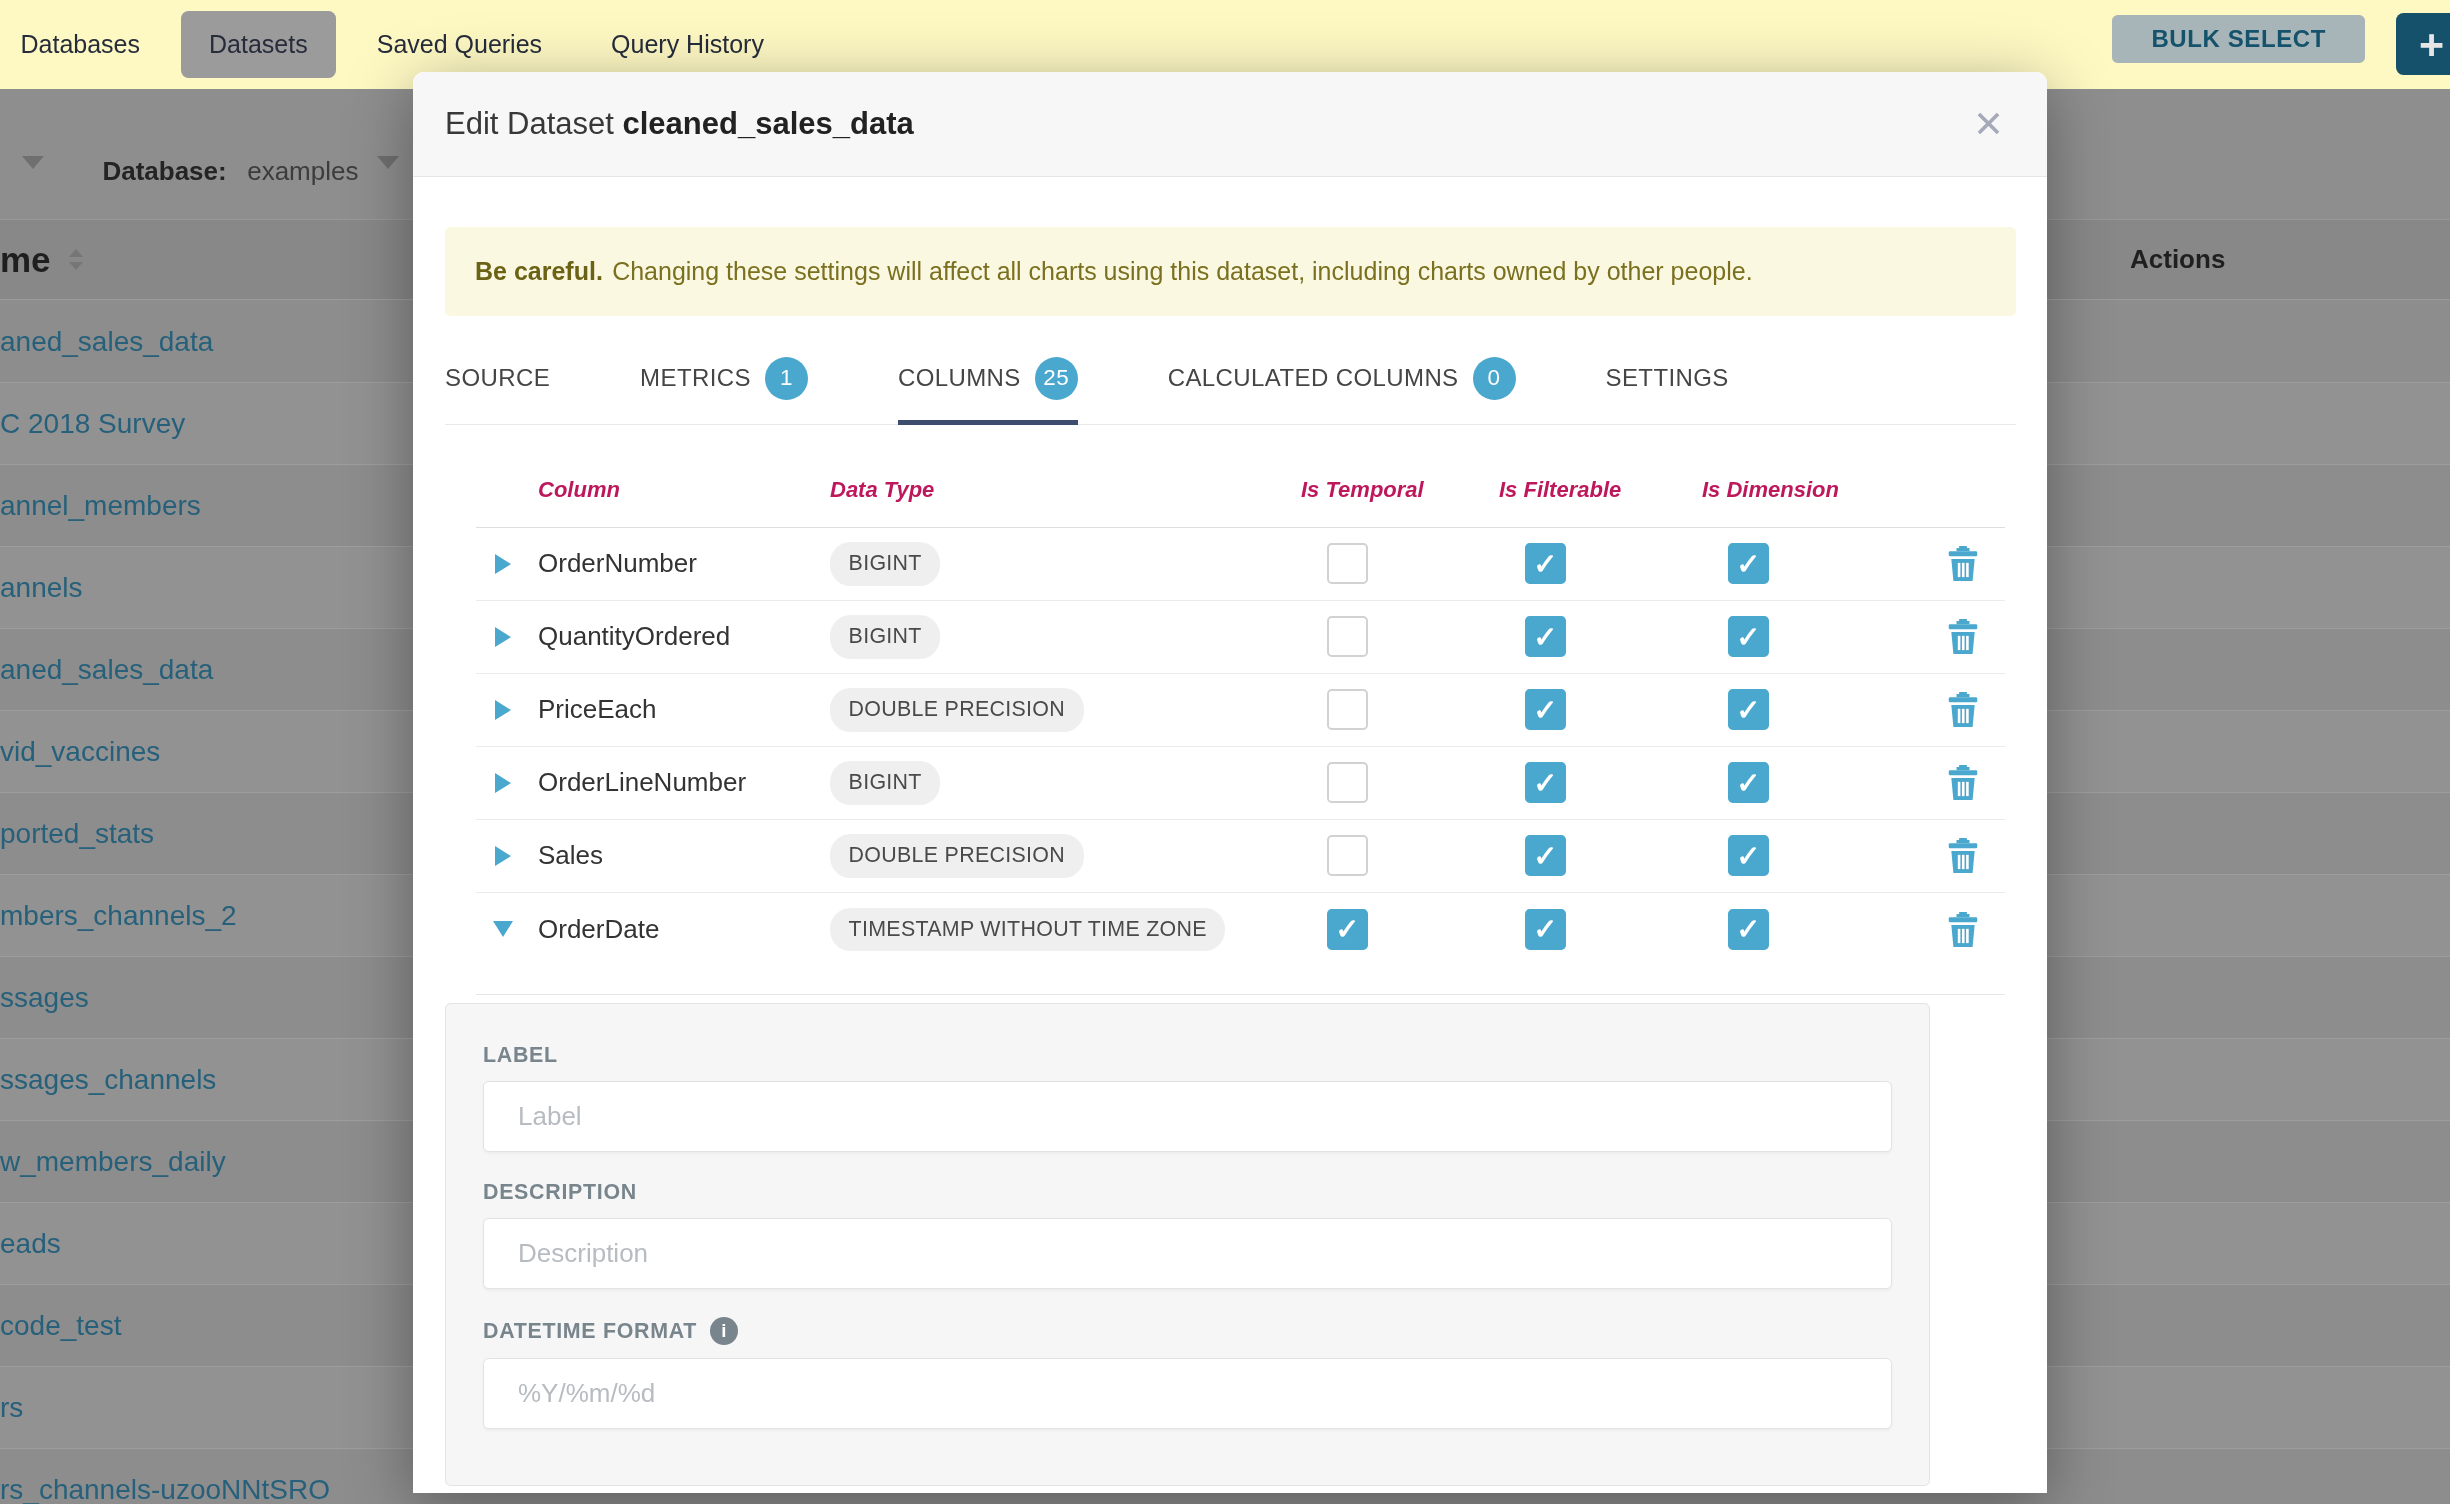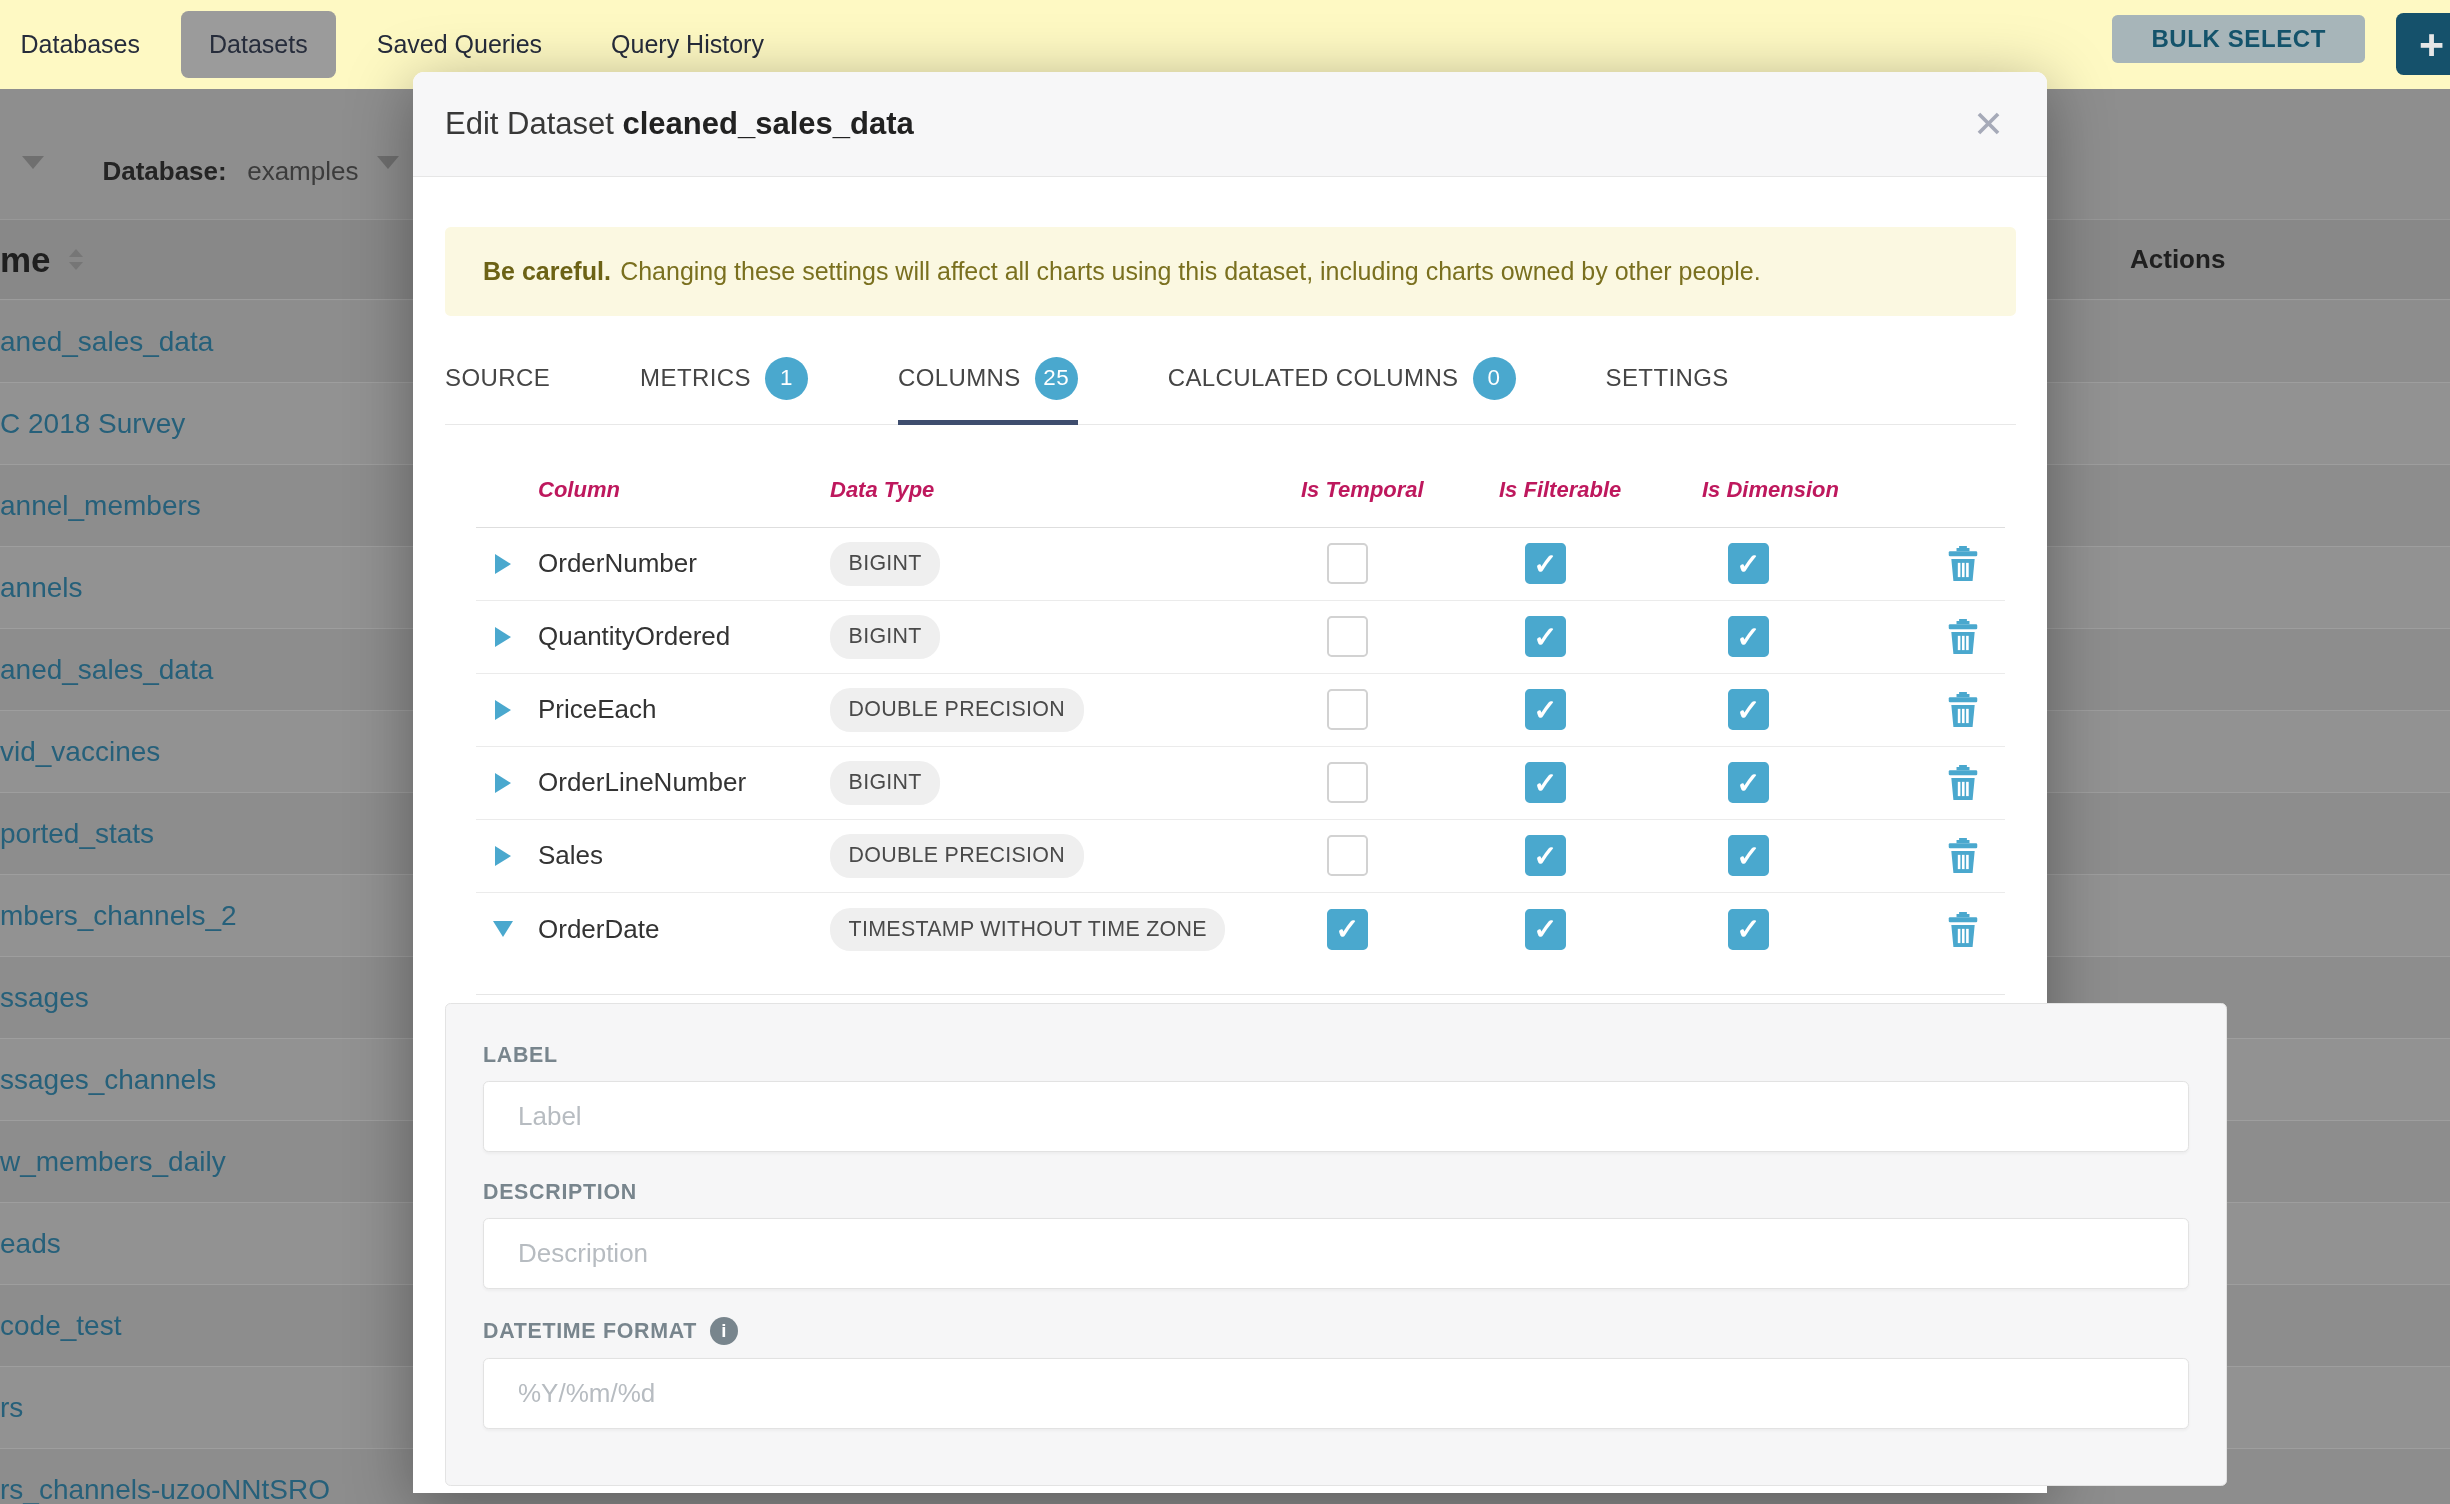--- a/index.html
+++ b/index.html
@@ -48,21 +48,21 @@
            border-radius:11.2px 11.2px 0 0; box-shadow:0 13px 65px rgba(0,0,0,.35); }
   .modal-header { height:105px; background:#f7f7f8; border-bottom:0.9px solid #e6e6e6;
                   border-radius:11.2px 11.2px 0 0; display:flex; align-items:center; padding:0 32px; position:relative; }
   .modal-title { font-size:31px; font-weight:400; color:#383838; }
   .modal-title b { font-weight:700; color:#222; }
   .modal-close { position:absolute; right:43px; top:50%; transform:translateY(-50%);
                  font-size:37px; color:#a6aab8; line-height:1; cursor:pointer; }
   .modal-body { padding:0 31px 0 32px; }
 
   .warning { margin-top:50px; height:89px; background:#fbf8e1; border-radius:5.6px;
-             display:flex; align-items:center; padding:0 38px; font-size:25px; color:#7a701f; }
+             display:flex; align-items:center; padding:0 30px; font-size:25px; color:#7a701f; }
   .warning b { color:#6c6215; font-weight:700; margin-right:9.3px; }
 
   .tabs { display:flex; gap:90px; margin-top:22.4px; border-bottom:0.9px solid #e8e8e8; }
   .tab { position:relative; display:flex; align-items:center; gap:14px; padding:18.6px 0 24px;
          font-size:24px; color:#454545; letter-spacing:0.4px; cursor:pointer; }
   .tab.active::after { content:""; position:absolute; left:0; right:0; bottom:-0.9px; height:4.7px; background:#3e4d6e; }
   .badge { min-width:43px; height:43px; border-radius:21.4px; background:#4aa8ce; color:#fff;
            font-size:22.4px; display:flex; align-items:center; justify-content:center; padding:0 7.5px; }
   .badge:empty { display:none; }
 
@@ -77,21 +77,21 @@
   .type-pill { justify-self:start; background:#efefef; border-radius:20.5px; padding:9.3px 18.6px;
                font-size:21.4px; color:#4a4a4a; letter-spacing:0.3px; white-space:nowrap; }
   .cb { width:41px; height:41px; border-radius:4.7px; border:2.8px solid #d2d2d2; background:#fff;
         margin-left:26px; cursor:pointer; }
   .cb.on { background:#4aa8ce; border-color:#4aa8ce; }
   .cb.on::after { content:"✓"; color:#fff; font-size:29px; font-weight:700;
                   display:flex; align-items:center; justify-content:center; height:100%; }
   .trash { margin-left:42px; width:32px; height:35px; cursor:pointer; }
   .rows-end { border-bottom:0.9px solid #e6e6e6; margin-top:28px; width:1529px; margin-left:31px; }
 
-  .panel { margin-top:8.4px; width:1782px; background:#f6f6f7; border:0.9px solid #e3e3e3; border-radius:5.6px;
+  .panel { margin-top:8.4px; width:1485px; background:#f6f6f7; border:0.9px solid #e3e3e3; border-radius:5.6px;
            padding:39px 37px 56px; }
   .field { margin-bottom:28px; }
   .field:last-child { margin-bottom:0; }
   .flabel { display:flex; align-items:center; gap:13px; font-size:21.4px; font-weight:700;
             color:#78858d; letter-spacing:0.7px; margin-bottom:13px; }
   .info { width:28px; height:28px; border-radius:50%; background:#78858d; color:#fff; font-size:18.6px;
           font-weight:700; display:inline-flex; align-items:center; justify-content:center; }
   .field input { width:100%; height:71px; border:1.9px solid #e2e2e2; border-radius:5.6px; background:#fff;
                  font-size:26px; padding:0 34px; color:#333; font-family:"Liberation Sans", sans-serif;
                  box-shadow:0 1.9px 2.8px rgba(0,0,0,.04); }

